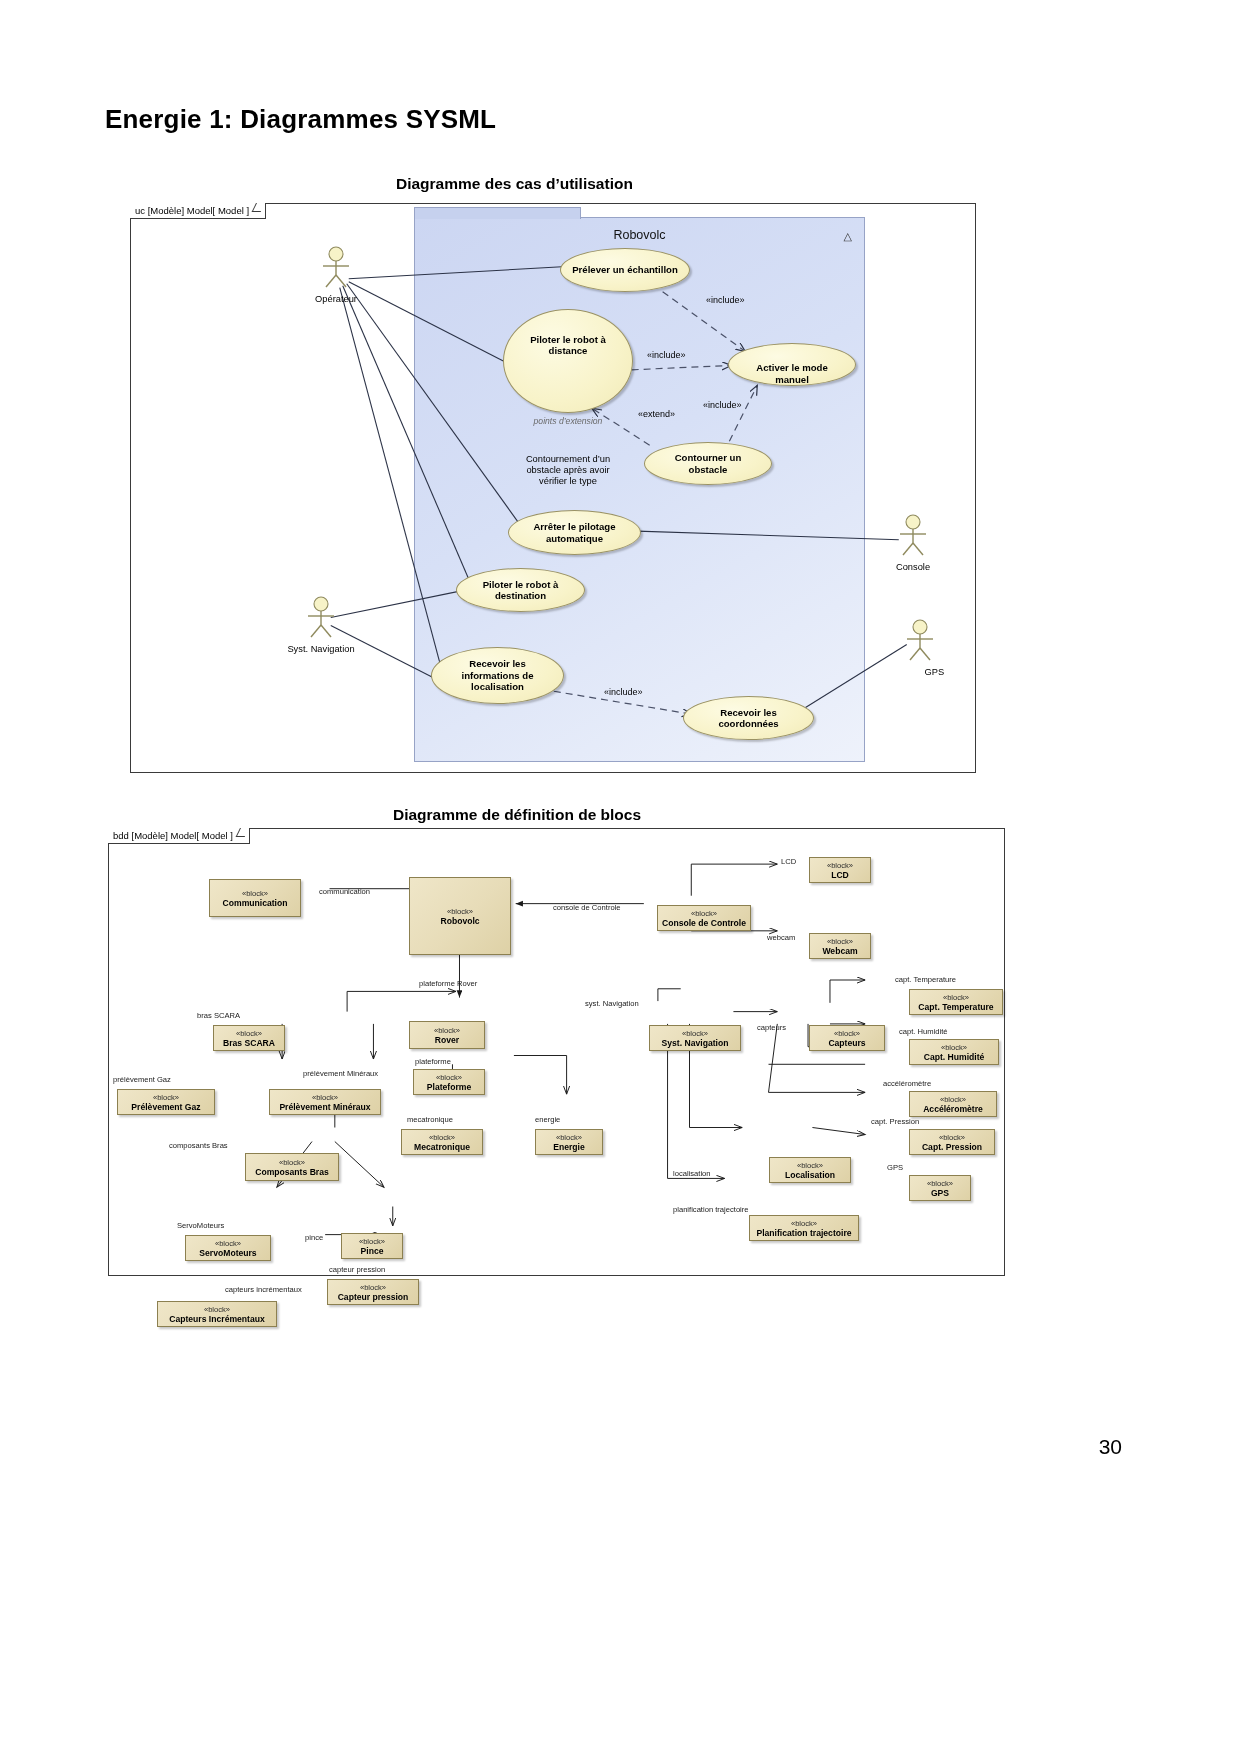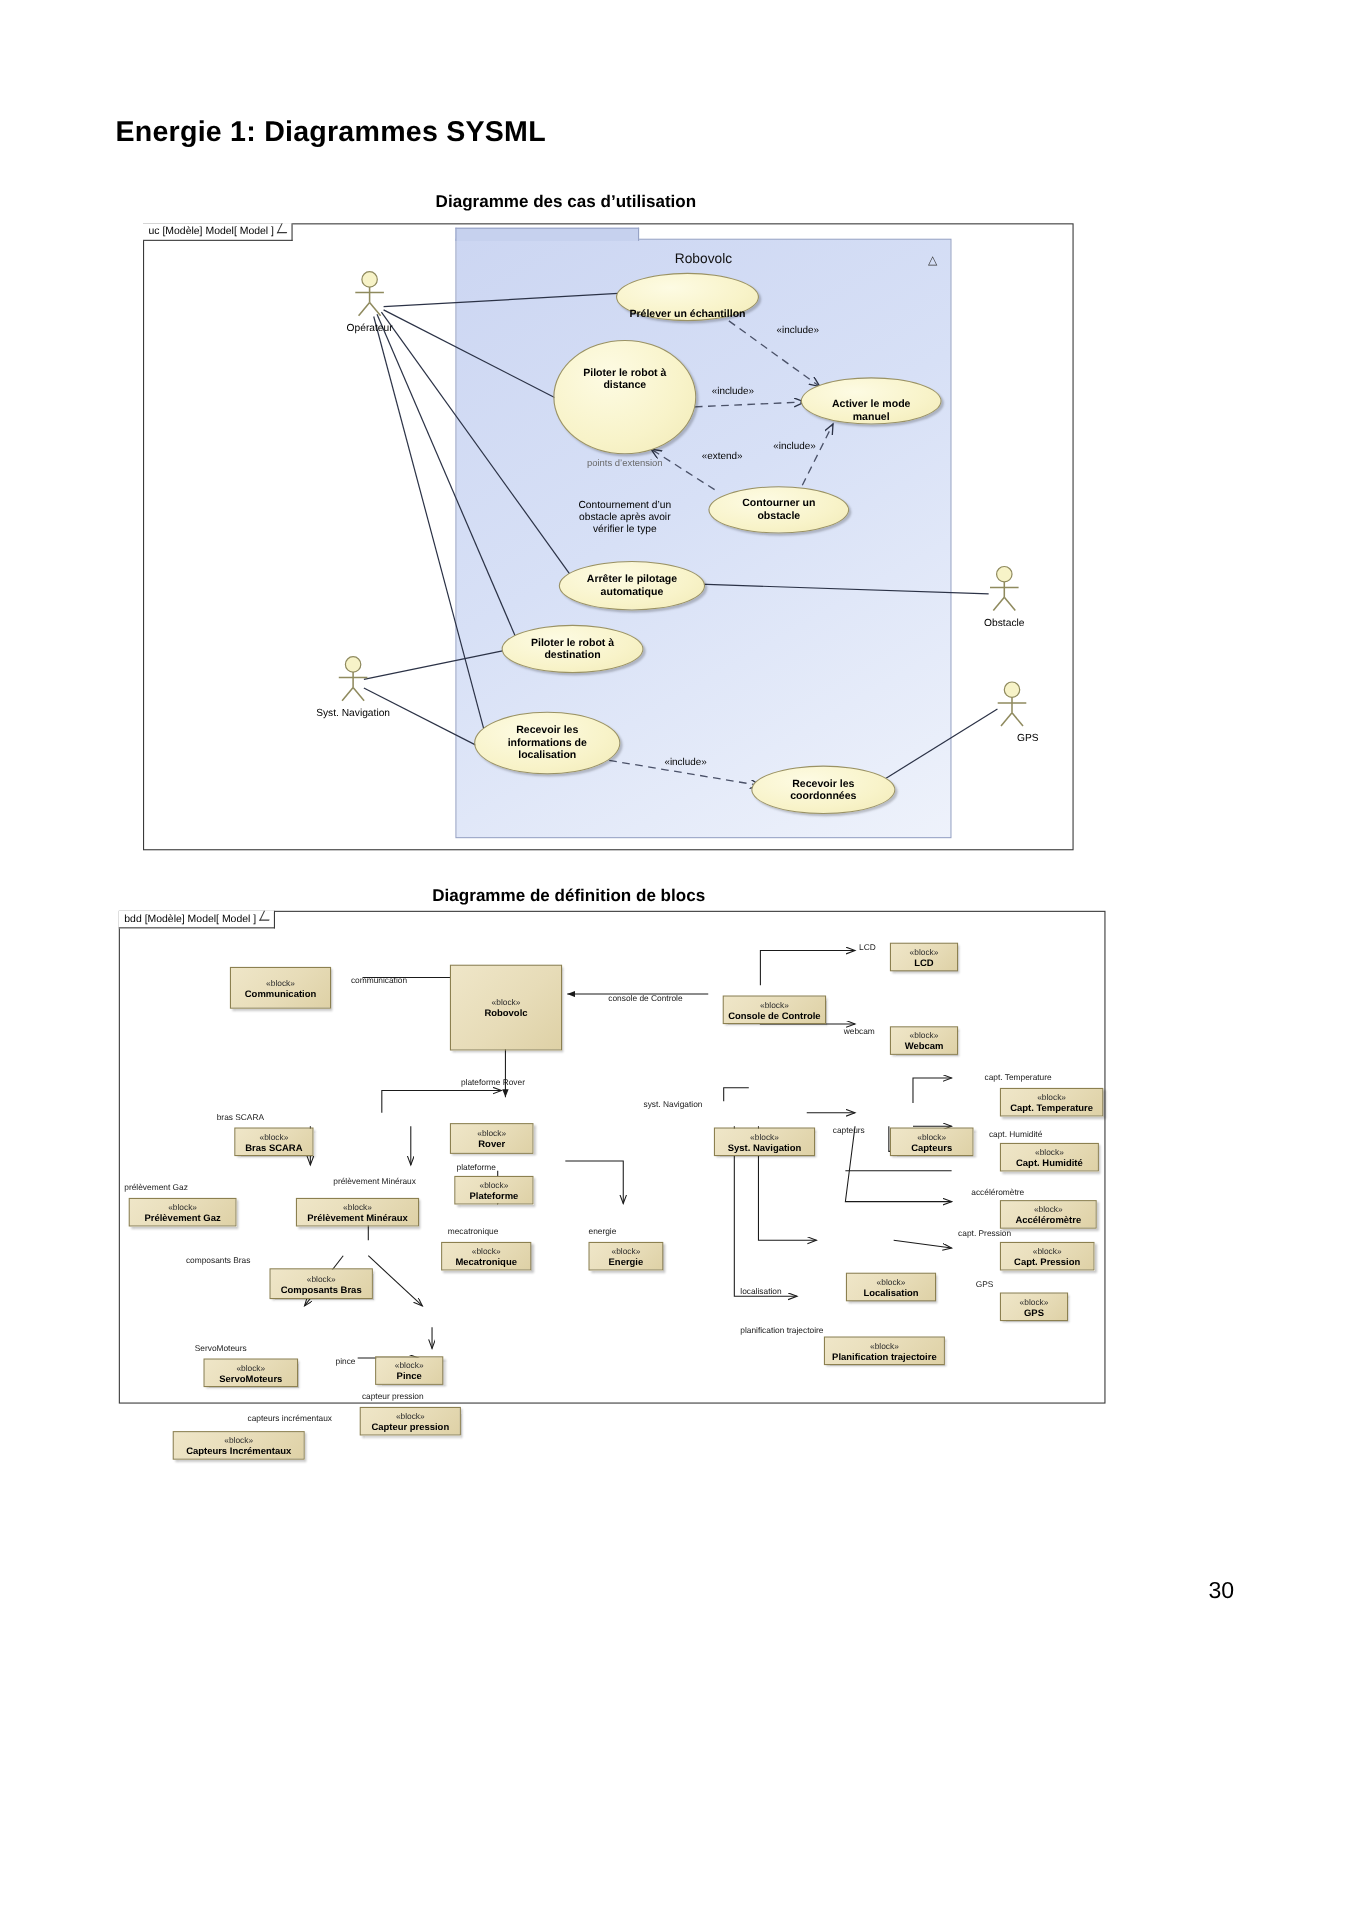--- a/index.html
+++ b/index.html
@@ -147,20 +147,21 @@
     padding-top: 24px;
     gap: 27px;
   }
   .uc-sep {
     width: 84%;
     height: 1px;
     background: #9a9264;
     margin: 3px 0 2px 0;
   }
   .uc-extlabel {
+    font-style: italic;
     color: #6a6a6a;
     font-size: 8.6px;
   }
   .uc-exttext {
     font-size: 9.3px;
     line-height: 11px;
   }
 
   
   .actor {
@@ -314,35 +315,35 @@
     </div>
 
     <div class="actor" style="left:765px; top:310px;">
       <svg width="34" height="42" viewBox="0 0 34 42">
         <circle cx="17" cy="8" r="7" fill="#f7f3c8" stroke="#8f8a5e" stroke-width="1.1"></circle>
         <line x1="17" y1="15" x2="17" y2="29" stroke="#8f8a5e" stroke-width="1.4"></line>
         <line x1="4" y1="20" x2="30" y2="20" stroke="#8f8a5e" stroke-width="1.4"></line>
         <line x1="17" y1="29" x2="7" y2="41" stroke="#8f8a5e" stroke-width="1.4"></line>
         <line x1="17" y1="29" x2="27" y2="41" stroke="#8f8a5e" stroke-width="1.4"></line>
       </svg>
-      <span class="actor-label">Obstacle</span>
+      <span class="actor-label">Console</span>
     </div>
 
     <div class="actor" style="left:772px; top:415px;">
       <svg width="34" height="42" viewBox="0 0 34 42">
         <circle cx="17" cy="8" r="7" fill="#f7f3c8" stroke="#8f8a5e" stroke-width="1.1"></circle>
         <line x1="17" y1="15" x2="17" y2="29" stroke="#8f8a5e" stroke-width="1.4"></line>
         <line x1="4" y1="20" x2="30" y2="20" stroke="#8f8a5e" stroke-width="1.4"></line>
         <line x1="17" y1="29" x2="7" y2="41" stroke="#8f8a5e" stroke-width="1.4"></line>
         <line x1="17" y1="29" x2="27" y2="41" stroke="#8f8a5e" stroke-width="1.4"></line>
       </svg>
       <span class="actor-label">GPS</span>
     </div>
 
-    <div class="usecase" style="left:429px; top:44px; width:130px; height:44px;justify-content:flex-end;">
+    <div class="usecase" style="left:429px; top:44px; width:130px; height:44px;">
       <div class="uc-name">Prélever un échantillon</div>
     </div>
 
     <div class="usecase uc-big" style="left:372px; top:105px; width:130px; height:104px;">
       <div class="uc-name">Piloter le robot à distance</div>
       <div class="uc-sep"></div>
       <div class="uc-extlabel">points d’extension</div>
       <div class="uc-exttext">Contournement d’un obstacle après avoir vérifier le type</div>
     </div>
 

